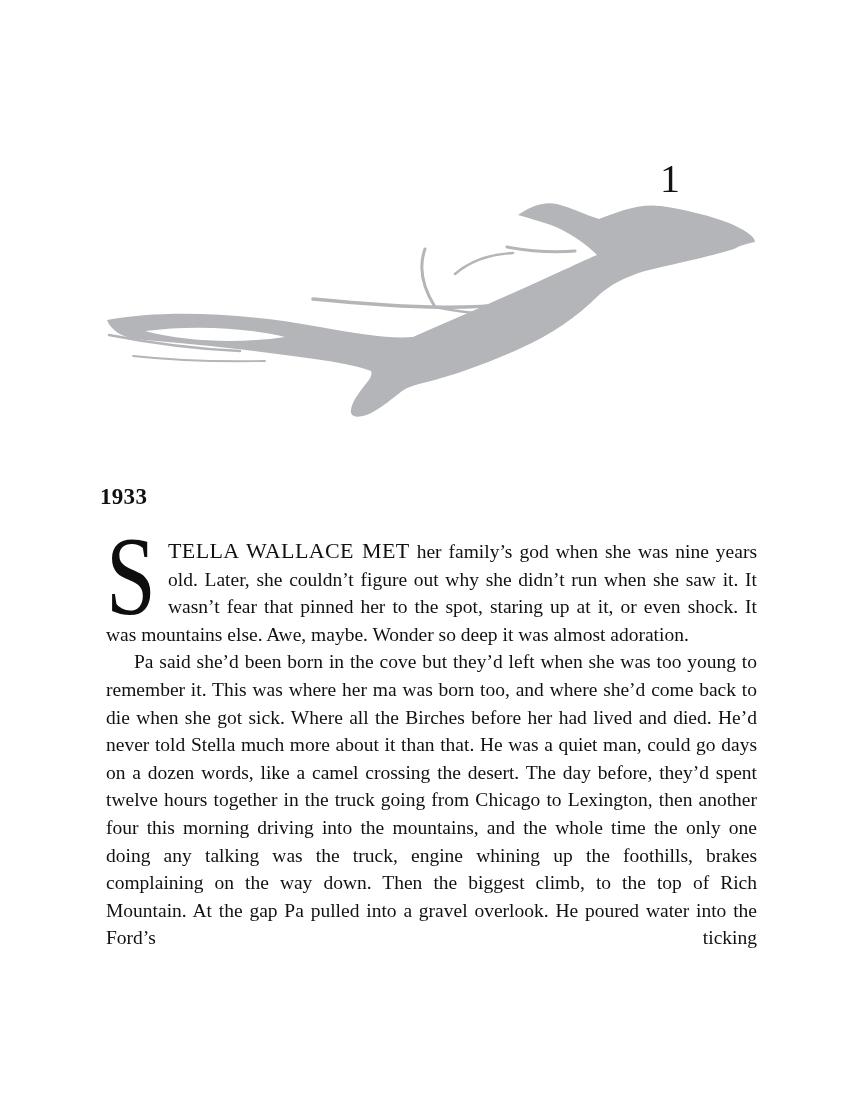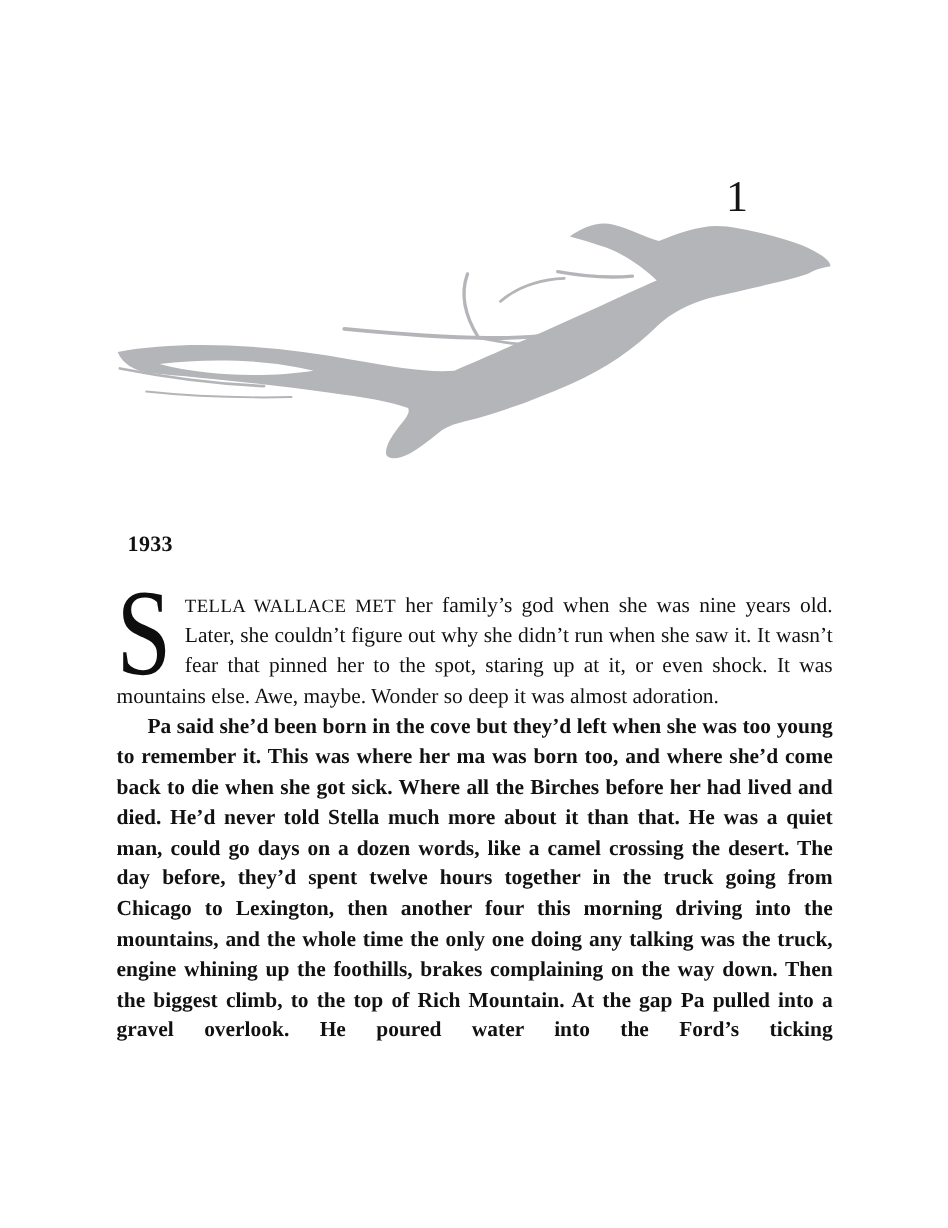--- a/index.html
+++ b/index.html
@@ -28,23 +28,23 @@
   }
   .illustration {
     position: absolute;
     left: 105px;
     top: 199px;
     width: 652px;
     height: 222px;
   }
   .year-heading {
     position: absolute;
-    left: 116px;
+    left: 100px;
     top: 485px;
-    font-size: 20px;
+    font-size: 23px;
     font-weight: bold;
     line-height: 1;
     letter-spacing: 0.3px;
   }
   .text-block {
     position: absolute;
     left: 106px;
     top: 537px;
     width: 651px;
     font-size: 19.5px;
@@ -64,27 +64,26 @@
     position: absolute;
     left: 0;
     top: -17px;
     font-size: 112px;
     line-height: 1;
     transform: scaleX(0.8);
     transform-origin: left top;
     color: #0e0e0e;
   }
   .lead-caps {
-    font-size: 17px;
+    font-size: 22px;
     letter-spacing: 0.4px;
   }
   .para2 {
     text-indent: 28px;
     text-align-last: justify;
-    font-weight: bold;
   }
 </style>
 </head>
 <body>
 
 <div class="page">
 
   <div class="chapter-number">1</div>
 
   <div class="illustration">

